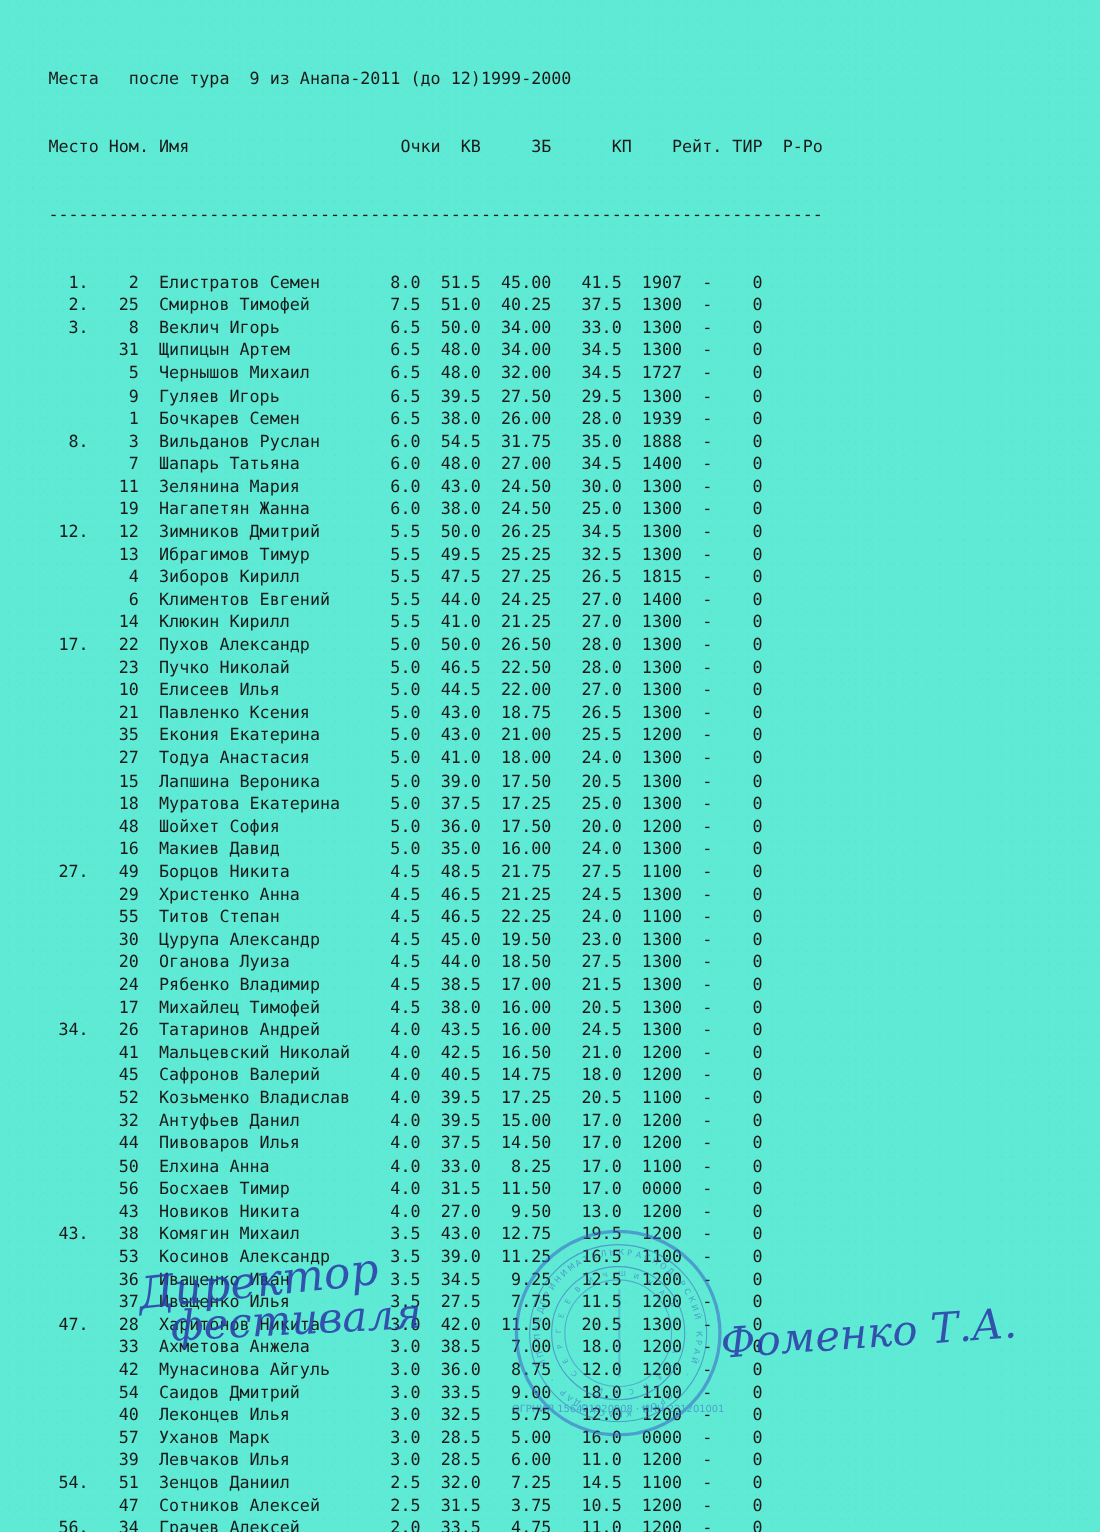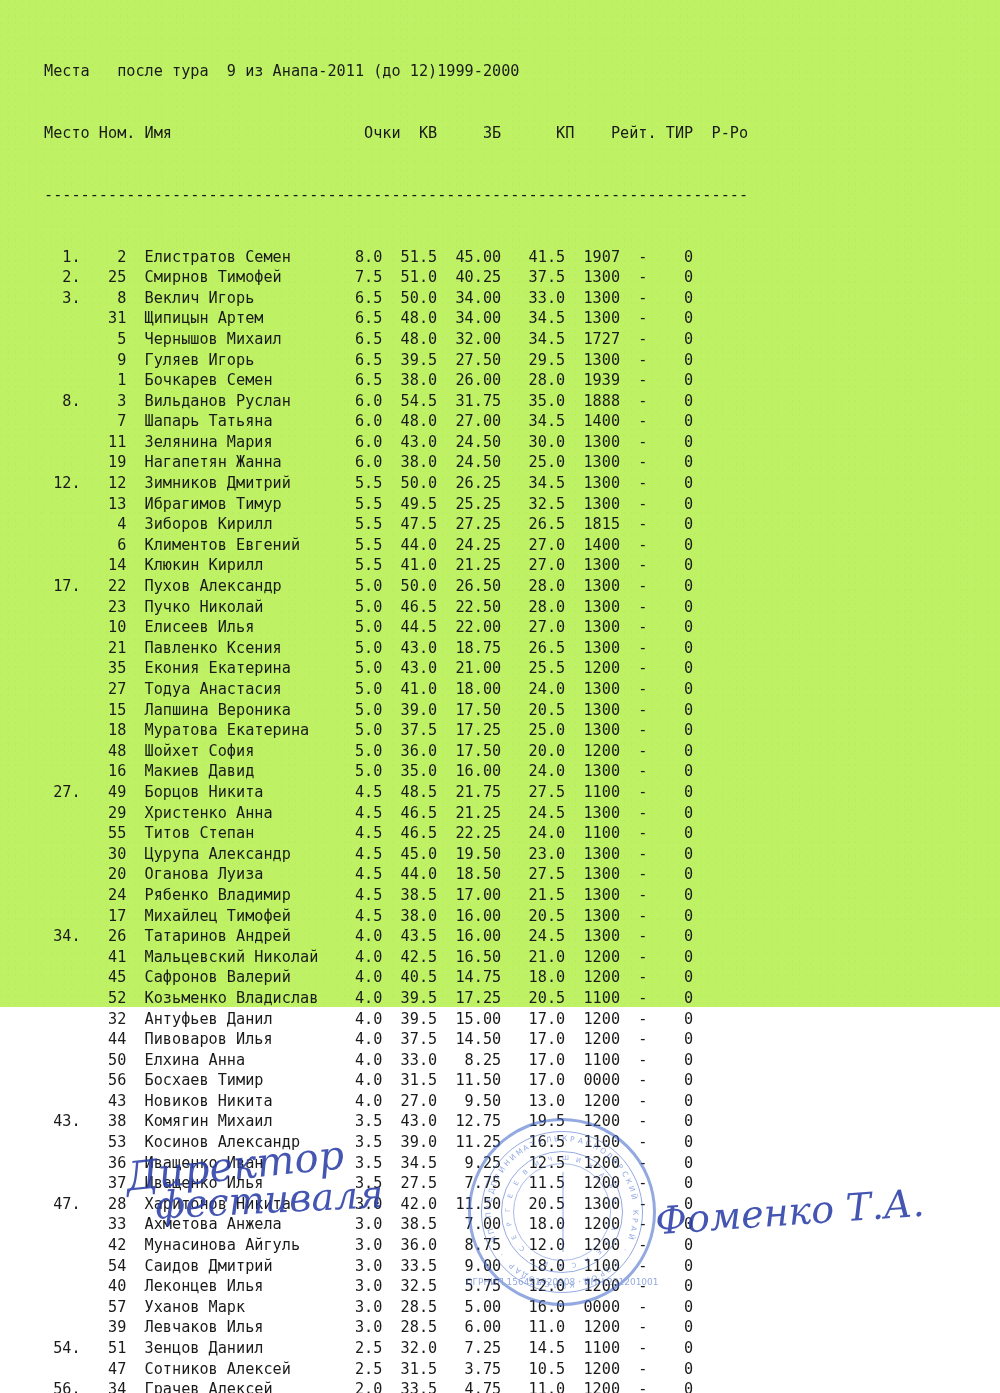--- a/index.html
+++ b/index.html
@@ -12,22 +12,22 @@
     height: 1393px;
     position: relative;
     font-family: "DejaVu Sans Mono", "Liberation Mono", monospace;
     color: #1a1a1a;
     overflow: hidden;
   }
   .page {
     position: absolute;
     left: 0; top: 0;
     width: 1000px;
-    height: 1007px;
-    background: #bef264;
+    height: 1393px;
+    background: #5eead4;
   }
   .doc {
     position: absolute;
     left: 44px;
     top: 20px;
     width: 900px;
     font-size: 15.2px;
     line-height: 20.6px;
     white-space: pre;
     letter-spacing: 0px;

